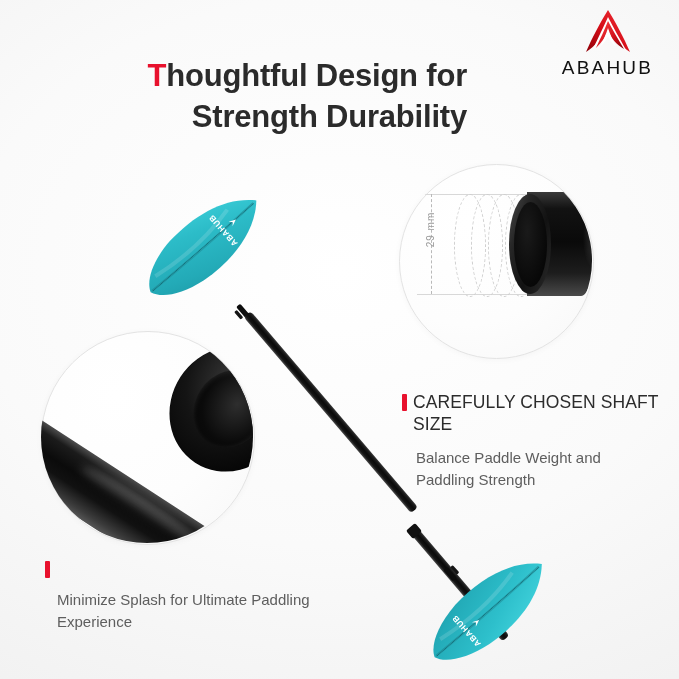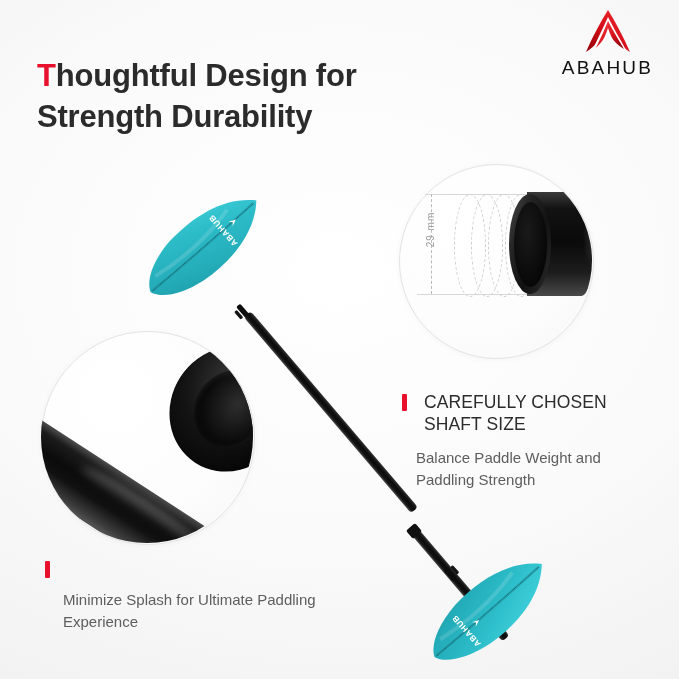--- a/index.html
+++ b/index.html
@@ -22,20 +22,21 @@
   .brand-word{
     font-size:19px;letter-spacing:2.2px;color:#111;font-weight:500;
     font-family:"Liberation Sans","DejaVu Sans",sans-serif;line-height:1;
   }
 
   
   .headline{
     position:absolute;left:37px;top:56px;width:430px;
     font-size:31px;line-height:1.32;font-weight:bold;color:#2b2b2b;
     letter-spacing:-0.2px;
+    text-align:right;
   }
   .headline .cap{color:#e8112d;}
 
   
   .circle{
     position:absolute;border-radius:50%;
     background:radial-gradient(circle at 35% 30%, #ffffff 0%, #fdfdfd 55%, #f7f7f7 100%);
     border:1px solid #e3e3e3;
     box-shadow:0 1px 6px rgba(0,0,0,0.035);
   }
@@ -111,36 +112,36 @@
     background:radial-gradient(ellipse at 55% 40%, #2e2e2e 0%, #0a0a0a 60%, #050505 100%);
     box-shadow:inset 0 2px 6px rgba(255,255,255,0.12);
   }
 
   
   .paddle{position:absolute;left:0;top:0;width:679px;height:679px;}
 
   
   .callout{position:absolute;}
   .callout-head{
-    display:flex;align-items:flex-start;gap:17px;
+    display:flex;align-items:flex-start;gap:6px;
   }
   .bar{
     flex:none;width:5px;height:17px;background:#e8112d;margin-top:3px;border-radius:1px;
   }
   .callout-title{
     font-size:17.5px;line-height:1.28;color:#2c2c2c;font-weight:normal;
     letter-spacing:0.1px;
   }
   .callout-body{
     font-size:15px;line-height:1.46;color:#5e5e5e;margin-top:11px;
   }
   #callout-shaft{left:402px;top:391px;width:258px;}
   #callout-shaft .callout-body{margin-left:14px;}
   #callout-drip{left:45px;top:558px;width:300px;}
-  #callout-drip .callout-body{margin-left:18px;}
+  #callout-drip .callout-body{margin-left:12px;}
 </style>
 </head>
 <body>
 
 <div class="canvas">
 
   <div class="brand">
     <div class="brand-mark">
       <svg width="74" height="48" viewBox="0 0 74 48" aria-hidden="true">
         <defs>

